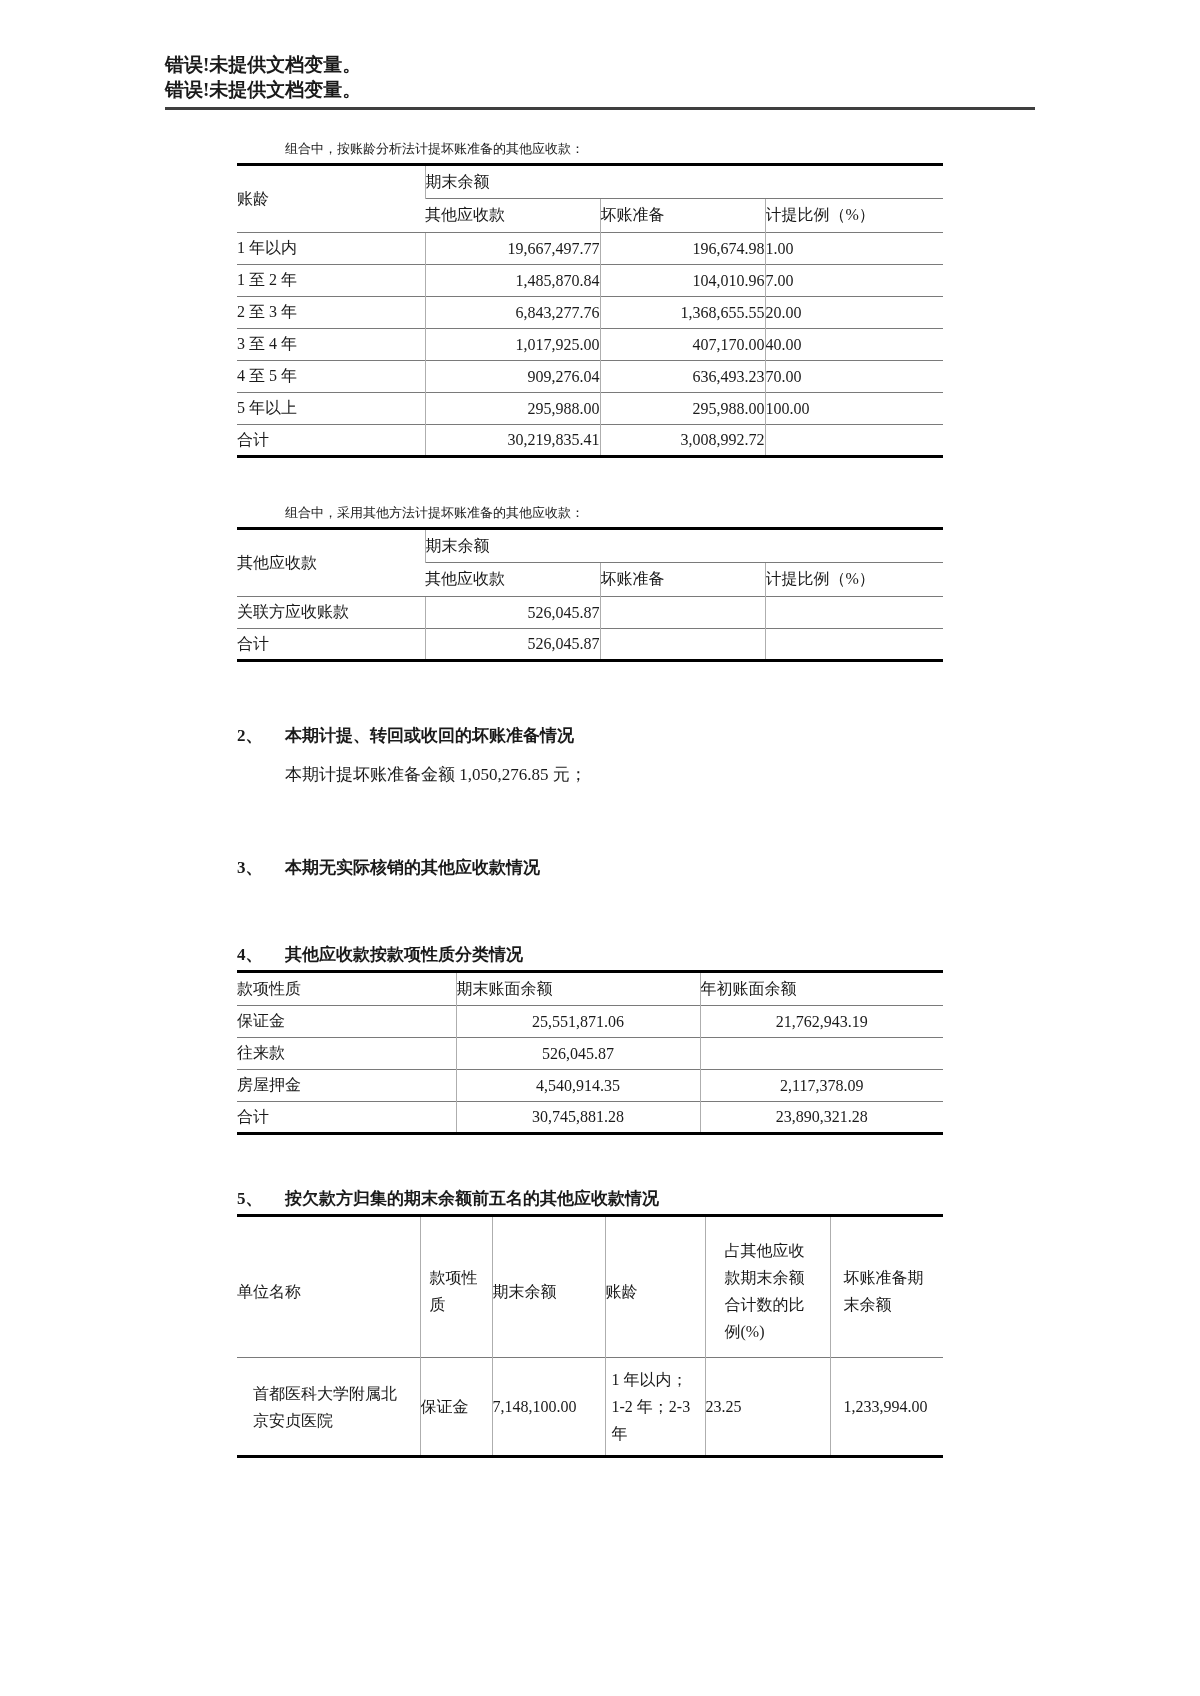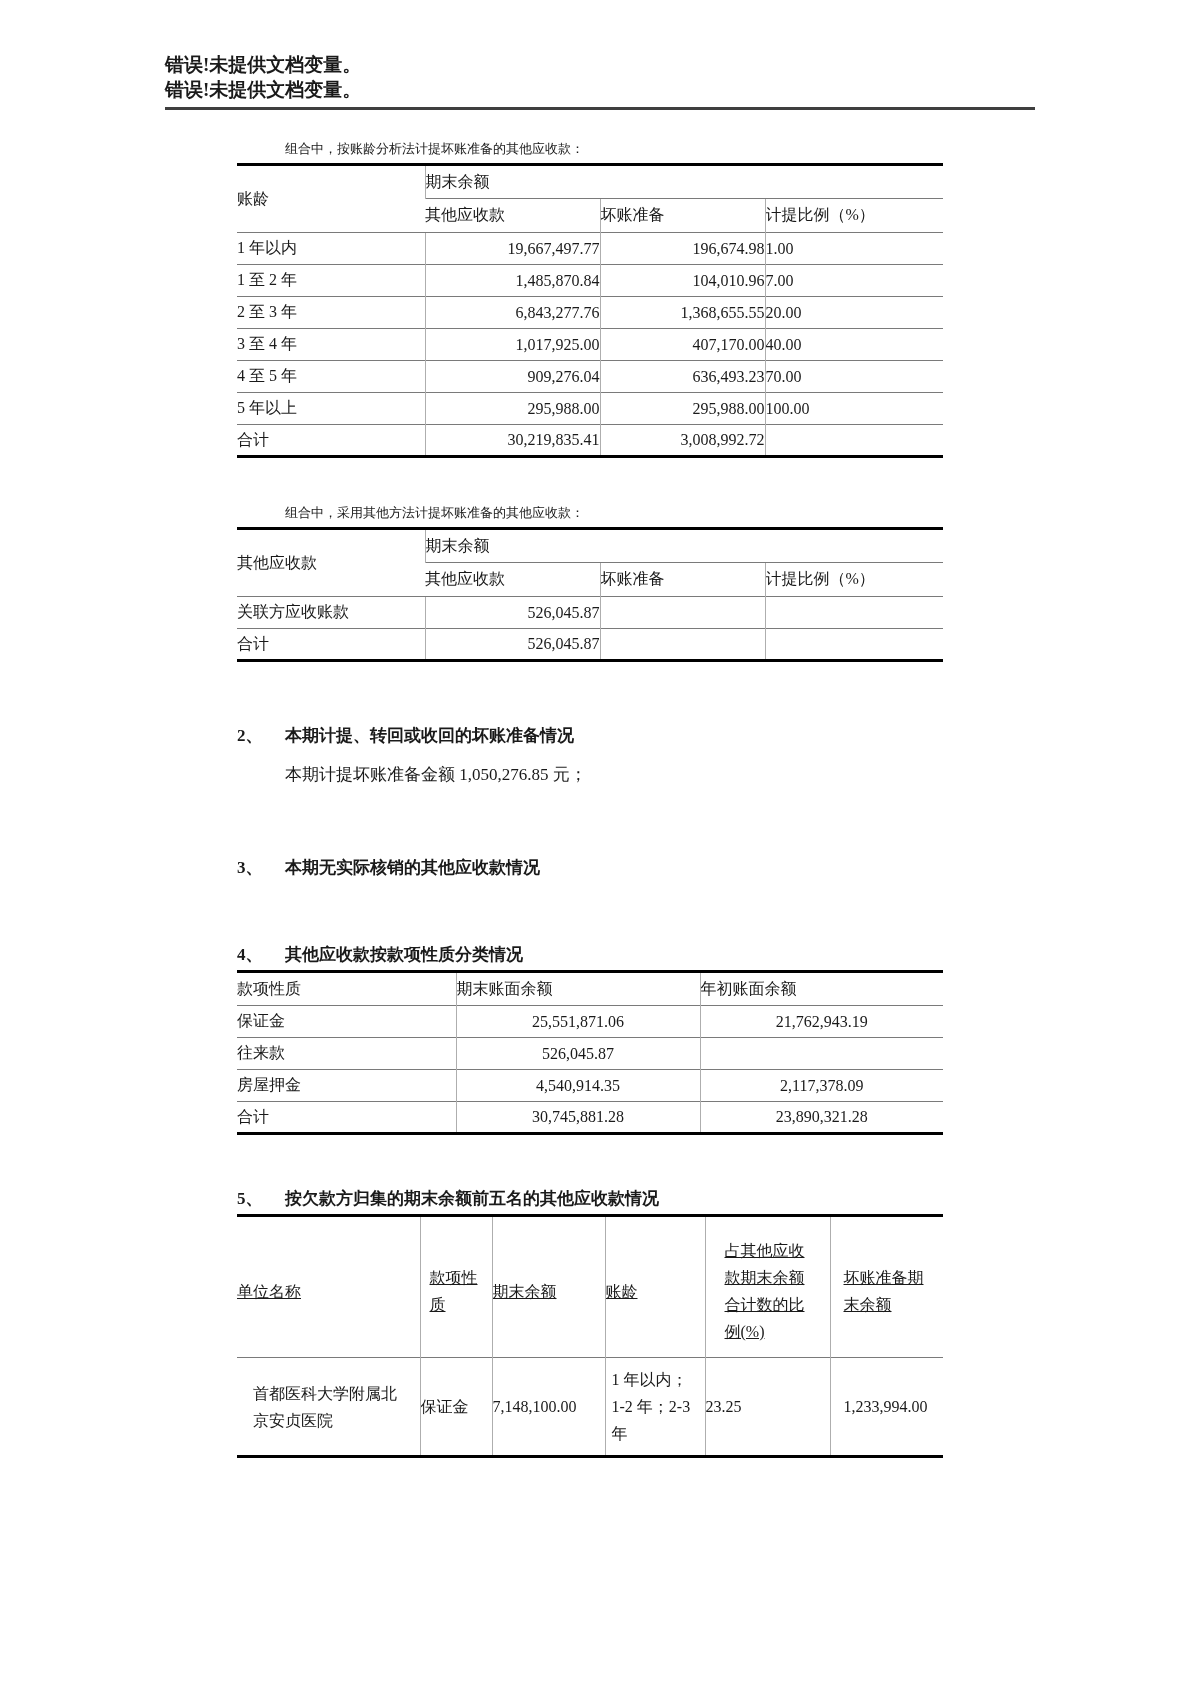--- a/index.html
+++ b/index.html
@@ -56,21 +56,21 @@
 
   .c { }
   .lbl { padding-left: 10px; }
   .num2 { text-align: right; padding-right: 40px; }
   .num3 { text-align: right; padding-right: 14px; }
   .num4 { text-align: left; padding-right: 68px; }
   .t4num { text-align: center; padding-right: 12px; }
 
   
   .t5 td { line-height: 27px; height: auto; }
-  .t5 tr.hdr5 td { padding-top: 20px; padding-bottom: 12px; vertical-align: middle; text-decoration: underline; }
+  .t5 tr.hdr5 td { padding-top: 20px; padding-bottom: 12px; vertical-align: middle; }
   .t5 .pad-nature { padding-left: 9px;  padding-right: 9px; }
   .t5 .pad-pct    { padding-left: 19px; padding-right: 19px; }
   .t5 .pad-bad    { padding-left: 13px; padding-right: 13px; }
   .t5 .pad-age    { padding-left: 6px;  padding-right: 6px; }
   .t5 tr.data5 td { padding-top: 8px; padding-bottom: 8px; }
   .t5 .unit { text-align: left; padding-left: 16px; padding-right: 16px; }
 </style>
 </head>
 <body>
 

